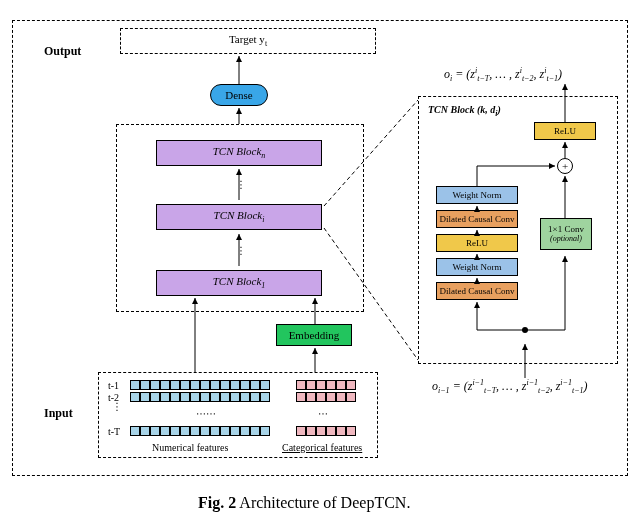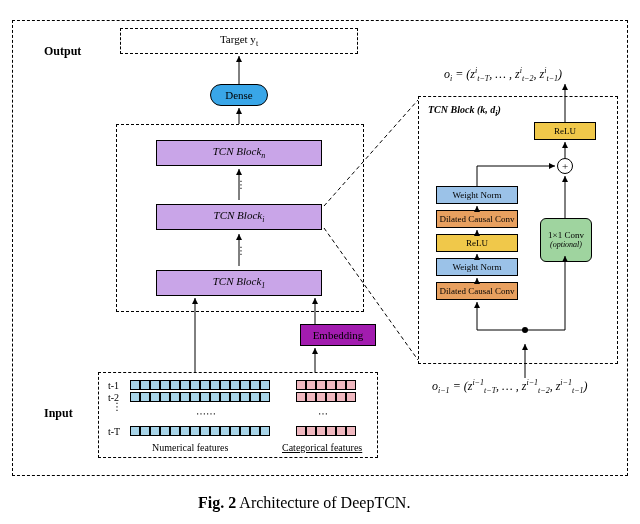--- a/index.html
+++ b/index.html
@@ -3,21 +3,21 @@
 <meta charset="utf-8">
 <style>
   * { box-sizing: border-box; margin: 0; padding: 0; }
   body { font-family: "Times New Roman", serif; font-size: 11px; color: #000; width: 640px; height: 524px; background: #fff; position: relative; }
   .canvas { position: absolute; left: 0; top: 0; width: 640px; height: 524px; }
   .dashed { border: 1.5px dashed #000; position: absolute; }
   .label { position: absolute; font-weight: bold; font-size: 12px; }
   .block { position: absolute; display: flex; align-items: center; justify-content: center; border: 1px solid #000; font-style: italic; }
   .dense { background: #39a6e8; border-radius: 11px; }
   .tcn { background: #c9a5e8; }
-  .embed { background: #a21caf; margin-left: 24px; }
+  .embed { background: #22c55e; }
   .wn { background: #9bc2e8; font-style: normal; font-size: 9px; }
   .dcc { background: #e8a05f; font-style: normal; font-size: 9px; }
   .relu { background: #f0c84a; font-style: normal; font-size: 9px; }
   .conv1 { background: #9fd49f; font-style: normal; font-size: 9px; text-align:center; line-height:1.1;}
   .cell { position:absolute; border:1px solid #000; }
   .bluecell { background:#a8d4e8; }
   .pinkcell { background:#f0b8c0; }
   .cap { position:absolute; font-size:16px; }
   .formula { position:absolute; font-size:12px; font-style: italic; font-family: 'Times New Roman', serif;}
   .tiny { font-size:10px; }
@@ -27,21 +27,21 @@
   .nolab { font-style: normal; }
 </style>
 </head>
 <body>
 
 <div class="canvas">
 
 <div class="dashed" style="left:12px; top:20px; width:616px; height:456px;"></div>
 
 <div class="label" style="left:44px; top:44px;">Output</div>
-<div class="dashed" style="left:120px; top:28px; width:238px; height:26px; display:flex; align-items:center; justify-content:center;">
+<div class="dashed" style="left:120px; top:28px; width:256px; height:26px; display:flex; align-items:center; justify-content:center;">
   <span class="nolab"><span>Target y</span><span class="sub">t</span></span>
 </div>
 
 <div class="block dense nolab" style="left:210px; top:84px; width:58px; height:22px;">
   <span>Dense</span>
 </div>
 
 <div class="dashed" style="left:116px; top:124px; width:248px; height:188px;"></div>
 
 <div class="block tcn" style="left:156px; top:204px; width:166px; height:26px;">
@@ -169,21 +169,21 @@
 <div class="block relu" style="left:436px; top:234px; width:82px; height:18px;">
       <span>ReLU</span>
     </div>
 <div class="block wn" style="left:436px; top:258px; width:82px; height:18px;">
       <span>Weight Norm</span>
     </div>
 <div class="block dcc" style="left:436px; top:282px; width:82px; height:18px;">
       <span>Dilated Causal Conv</span>
     </div>
 
-<div class="block conv1" style="left:540px; top:218px; width:52px; height:44px; flex-direction:column;border-radius:6px;">
+<div class="block conv1" style="left:540px; top:218px; width:52px; height:32px; flex-direction:column;">
   <span>1×1 Conv</span>
   <span style="font-style:italic; font-size:8px;">(optional)</span>
 </div>
 
 <div class="formula" style="left:444px; top:66px;">
   <span>o</span><span class="sub">i</span><span> = (z</span><span class="sup">i</span><span class="sub">t−T</span>, … , z<span class="sup">i</span><span class="sub">t−2</span>, z<span class="sup">i</span><span class="sub">t−1</span>)
 </div>
 <div class="formula" style="left:432px; top:378px;">
   <span>o</span><span class="sub">i−1</span><span> = (z</span><span class="sup">i−1</span><span class="sub">t−T</span>, … , z<span class="sup">i−1</span><span class="sub">t−2</span>, z<span class="sup">i−1</span><span class="sub">t−1</span>)
 </div>

